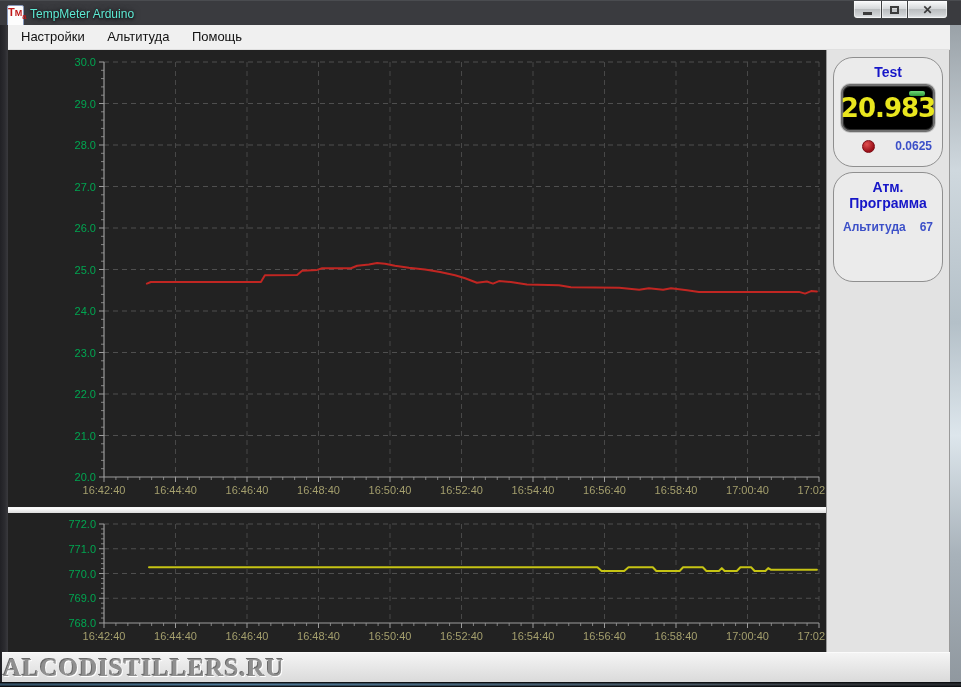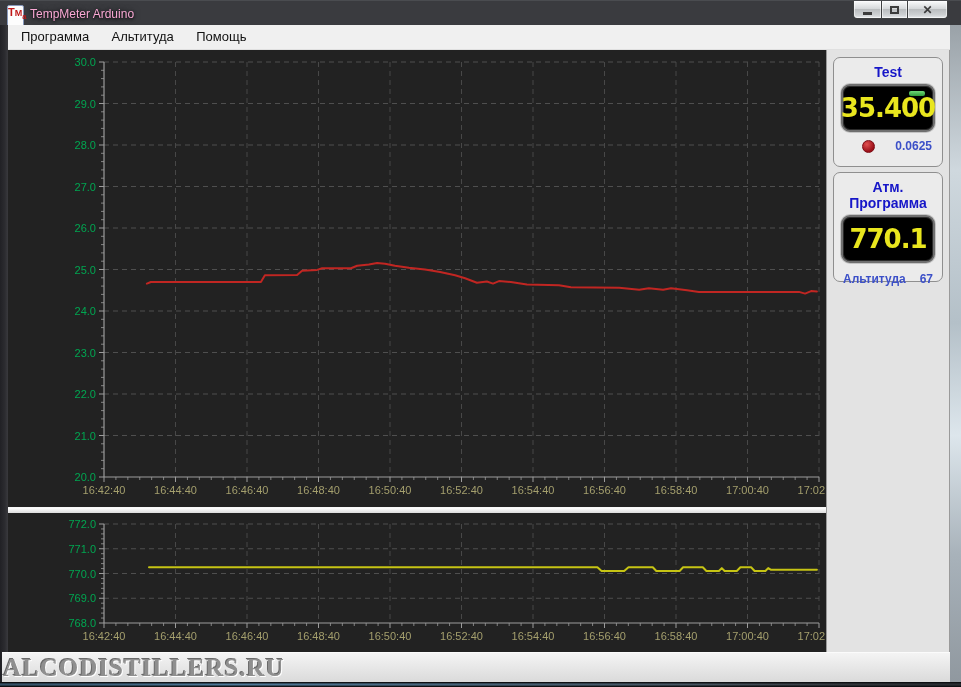--- a/index.html
+++ b/index.html
@@ -6,21 +6,21 @@
     font-family:"Liberation Sans",sans-serif;}
   .abs{position:absolute;}
   
   #titlebar{left:0;top:0;width:961px;height:25px;
     background:linear-gradient(90deg,#1d1e22 0%,#232428 36%,#2e2f33 44%,#6a6d70 52%,#77797c 58%,#5e6063 65%,#74767а 70%,#828486 80%,#8b8d8f 92%,#7e8082 100%);
     background-color:#3a3b3f;border-top:1px solid #4a4c50;box-sizing:border-box;}
   #app-icon{left:7px;top:4px;width:17px;height:32px;background:#fdfdfd;border-radius:2px;
     border:1px solid #8899bb;box-sizing:border-box;color:#c01818;font-weight:bold;line-height:13px;
     text-align:center;font-size:9px;letter-spacing:0;}
   #app-icon .big{font-size:11px;}
-  #title-text{left:30px;top:0;height:25px;line-height:26px;color:#f9a8d4;font-size:12px;
+  #title-text{left:30px;top:0;height:25px;line-height:26px;color:#5eead4;font-size:12px;
     text-shadow:0 1px 3px rgba(0,0,0,.9),0 0 6px rgba(0,0,0,.6);}
   #winbtns{top:0;right:13px;height:19px;display:flex;}
   .wbtn{height:18px;box-sizing:border-box;border:1px solid #3f4142;border-top:none;margin-left:-1px;
     background:linear-gradient(180deg,#fafbfc 0%,#d6d9db 45%,#bbbec0 50%,#ced1d3 82%,#e9ebed 100%);
     display:flex;align-items:center;justify-content:center;box-shadow:inset 0 0 0 1px rgba(255,255,255,.55);}
   .wbtn.min{width:29px;border-bottom-left-radius:4px;}
   .wbtn.max{width:27px;}
   .wbtn.close{width:41px;border-bottom-right-radius:4px;}
   .glyph-min{width:9px;height:3px;background:#3c3c3c;margin-top:7px;}
   .glyph-max{width:9px;height:8px;border:2px solid #3c3c3c;box-sizing:border-box;}
@@ -36,21 +36,21 @@
   .menu-item{display:inline-block;padding:4px 9px 0 9px;height:21px;font-size:13px;color:#111;cursor:default;}
   .menu-item:first-child{margin-left:4px;}
   
   #chart-zone{left:8px;top:50px;width:818px;height:602px;background:#222222;}
   #chart-temp{left:0;top:0;}
   #splitter{left:0;top:457px;width:818px;height:6px;background:linear-gradient(180deg,#ffffff,#dcdcdc);border-top:1px solid #f8f8f8;box-sizing:border-box;}
   #chart-press{left:0;top:463px;}
   
   #side-panel{left:826px;top:50px;width:124px;height:602px;background:#e3e3e3;
     border-left:1px solid #9a9a9a;border-right:1px solid #9a9a9a;box-sizing:border-box;}
-  .gauge-box{position:absolute;left:6px;width:110px;height:110px;border:1px solid #8f8f8f;border-radius:7px;
+  .gauge-box{position:absolute;left:6px;width:110px;height:110px;border:1px solid #8f8f8f;border-radius:20px;
     background:#ebebeb;box-sizing:border-box;}
   #gauge-test{top:7px;}
   #gauge-press{top:122px;}
   .gauge-title{margin-top:6px;text-align:center;font-size:14px;font-weight:bold;color:#1616c8;}
   .lcd{position:relative;margin:4px 7px 0 7px;height:48px;background:#000;border:2px solid #6f6f6f;
     border-radius:9px;box-shadow:inset 0 0 0 1px #2a2a2a,0 0 0 1px #c4c4c4;box-sizing:border-box;
     display:flex;align-items:center;justify-content:center;}
   .lcd-value{color:#e9e61e;font-family:"DejaVu Sans",sans-serif;font-weight:bold;font-size:26px;letter-spacing:-1px;}
   .lcd-led{position:absolute;top:5px;right:8px;width:16px;height:5px;border-radius:2px;
     background:linear-gradient(180deg,#6fd878,#2f9a3a);}
@@ -83,21 +83,21 @@
     <div class="wbtn close">
         <span class="glyph-close">✕</span>
       </div>
   </div>
 </div>
 <div id="left-border" class="abs"></div>
 <div id="right-border" class="abs"></div>
 <div id="bottom-edge" class="abs"></div>
 
 <div id="menubar" class="abs">
-  <span class="menu-item">Программа</span>
+  <span class="menu-item">Настройки</span>
   <span class="menu-item">Альтитуда</span>
   <span class="menu-item">Помощь</span>
 </div>
 
 <div id="chart-zone" class="abs">
   <svg id="chart-temp" class="abs" width="818" height="457">
       <line x1="91" y1="427" x2="96" y2="427" stroke="#9c9c9c"></line>
       <text x="88" y="431" fill="#00a651" font-size="11" text-anchor="end" font-family="Liberation Sans, sans-serif">20.0</text>
       <line x1="93" y1="418.7" x2="96" y2="418.7" stroke="#9c9c9c" stroke-width="0.8"></line>
       <line x1="93" y1="410.4" x2="96" y2="410.4" stroke="#9c9c9c" stroke-width="0.8"></line>
@@ -372,33 +372,30 @@
       <line x1="96" y1="11" x2="96" y2="110" stroke="#9c9c9c" stroke-width="1.2"></line>
       <line x1="96" y1="110" x2="811" y2="110" stroke="#9c9c9c" stroke-width="1.2"></line>
       <polyline points="141.0,54.3 589.4,54.3 593.6,58.0 616.2,58.0 620.5,54.3 644.8,54.3 648.3,58.0 671.6,58.0 675.1,54.3 694.8,54.3 698.4,58.0 710.9,58.0 713.8,55.1 716.6,58.0 728.8,58.0 732.4,54.3 743.1,54.3 746.6,58.0 757.4,58.0 760.2,55.1 763.1,56.8 808.9,56.8" fill="none" stroke="#c6c414" stroke-width="2" stroke-linejoin="round" stroke-linecap="round"></polyline>
     </svg>
 </div>
 
 <div id="side-panel" class="abs">
   <div class="gauge-box" id="gauge-test">
     <div class="gauge-title">Test</div>
     <div class="lcd">
-      <span class="lcd-value">35.400</span>
+      <span class="lcd-value">20.983</span>
       <span class="lcd-led"></span>
     </div>
     <div class="gauge-row">
       <span class="rec-dot"></span>
       <span class="step-val">0.0625</span>
     </div>
   </div>
   <div class="gauge-box" id="gauge-press">
     <div class="gauge-title">Атм. Программа</div>
-    <div class="lcd">
-      <span class="lcd-value">770.1</span>
-    </div>
     <div class="alt-row">
       <span class="alt-label">Альтитуда</span>
       <span class="alt-value">67</span>
     </div>
   </div>
 </div>
 
 <div id="bottom-bar" class="abs">
   <span id="watermark">ALCODISTILLERS.RU</span>
 </div>

